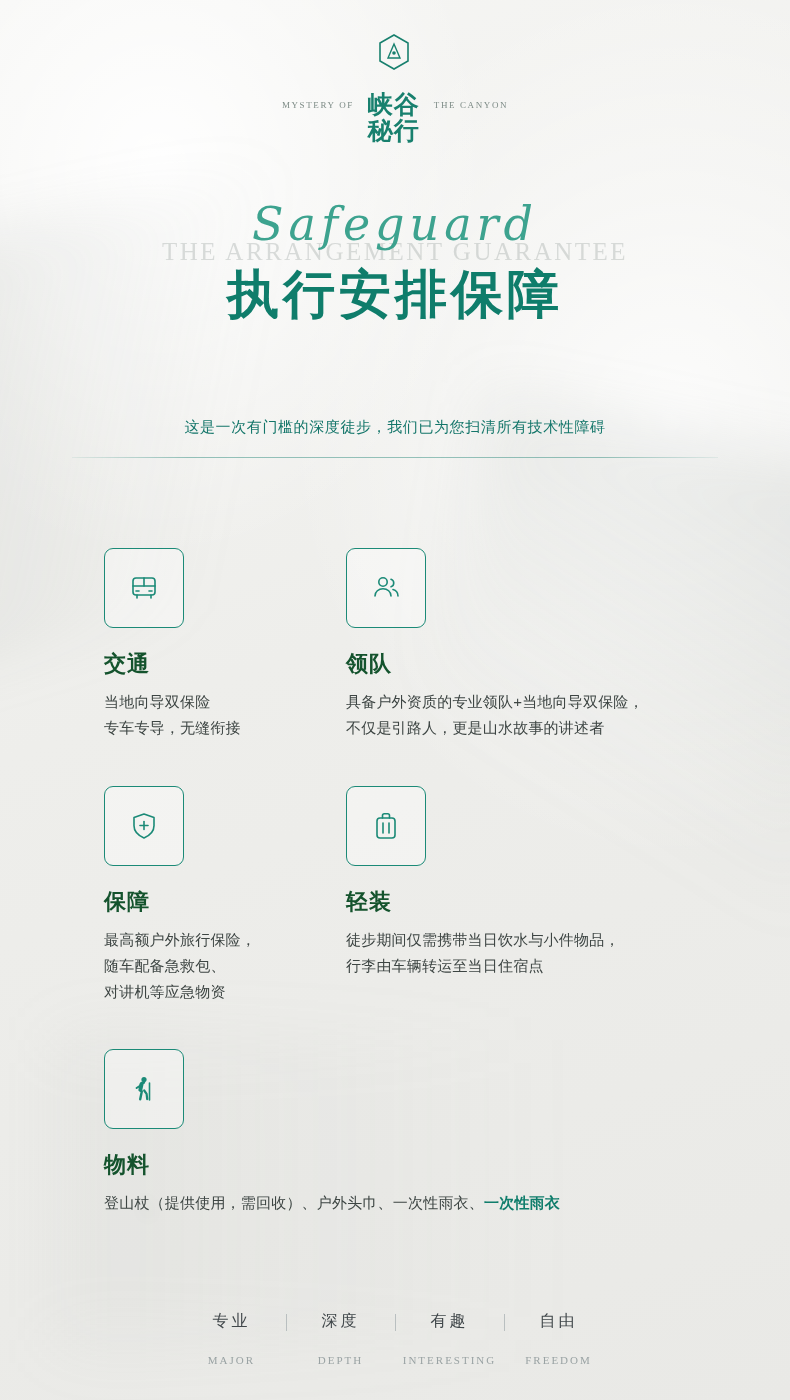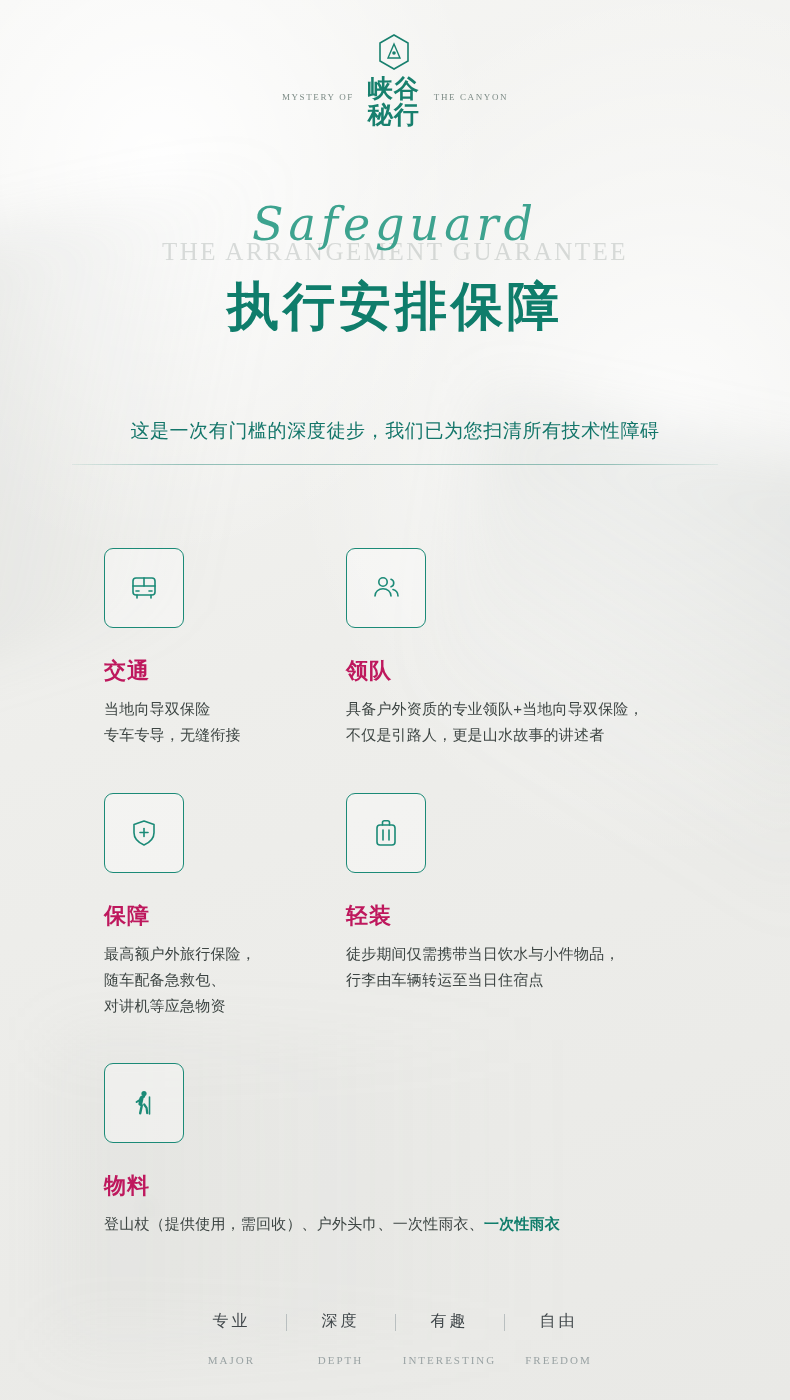--- a/index.html
+++ b/index.html
@@ -81,21 +81,21 @@
     letter-spacing: 1.6px;
     color: #7d8b86;
     white-space: nowrap;
     padding-top: 34px;
     font-family: "Liberation Serif", serif;
   }
   .logo-center {
     display: flex;
     flex-direction: column;
     align-items: center;
-    gap: 4px;
+    gap: 20px;
   }
   .logo-mark {
     width: 36px; height: 40px;
     display: flex; align-items: center; justify-content: center;
   }
   .logo-cn {
     font-family: "Liberation Serif", serif;
     color: #18806e;
     font-size: 25px;
     font-weight: bold;
@@ -122,38 +122,37 @@
   }
   .ghost-en {
     margin-top: -16px;
     font-family: "Liberation Serif", serif;
     font-size: 25px;
     letter-spacing: 2.5px;
     color: rgba(120,130,128,0.26);
     white-space: nowrap;
   }
   .title-cn {
-    margin-top: 12px;
     font-family: "Liberation Serif", serif;
     font-size: 52px;
     font-weight: bold;
     letter-spacing: 4px;
     color: #0f7d6b;
     line-height: 1.1;
   }
 
   
   .subtitle-wrap {
     position: absolute;
     top: 418px;
     left: 72px; right: 72px;
     text-align: center;
   }
   .subtitle {
-    font-size: 19px;
+    font-size: 15px;
     color: #14766a;
     letter-spacing: 0.6px;
     font-family: "Liberation Sans", sans-serif;
   }
   .rule {
     margin-top: 20px;
     height: 1px;
     background: linear-gradient(90deg, rgba(30,130,115,0.08), rgba(30,130,115,0.45) 18%, rgba(30,130,115,0.45) 82%, rgba(30,130,115,0.08));
   }
 
@@ -174,24 +173,24 @@
   .icon-box {
     width: 80px; height: 80px;
     border: 1.6px solid #1b8a77;
     border-radius: 9px;
     display: flex;
     align-items: center;
     justify-content: center;
     background: rgba(255,255,255,0.35);
   }
   .f-title {
-    margin-top: 28px;
+    margin-top: 21px;
     font-size: 22px;
     font-weight: bold;
-    color: #be185d;
+    color: #14532d;
     font-family: "Liberation Serif", serif;
     letter-spacing: 1px;
   }
   .f-desc {
     margin-top: 10px;
     font-size: 15px;
     line-height: 1.75;
     color: #3d4543;
     letter-spacing: 0.2px;
   }

